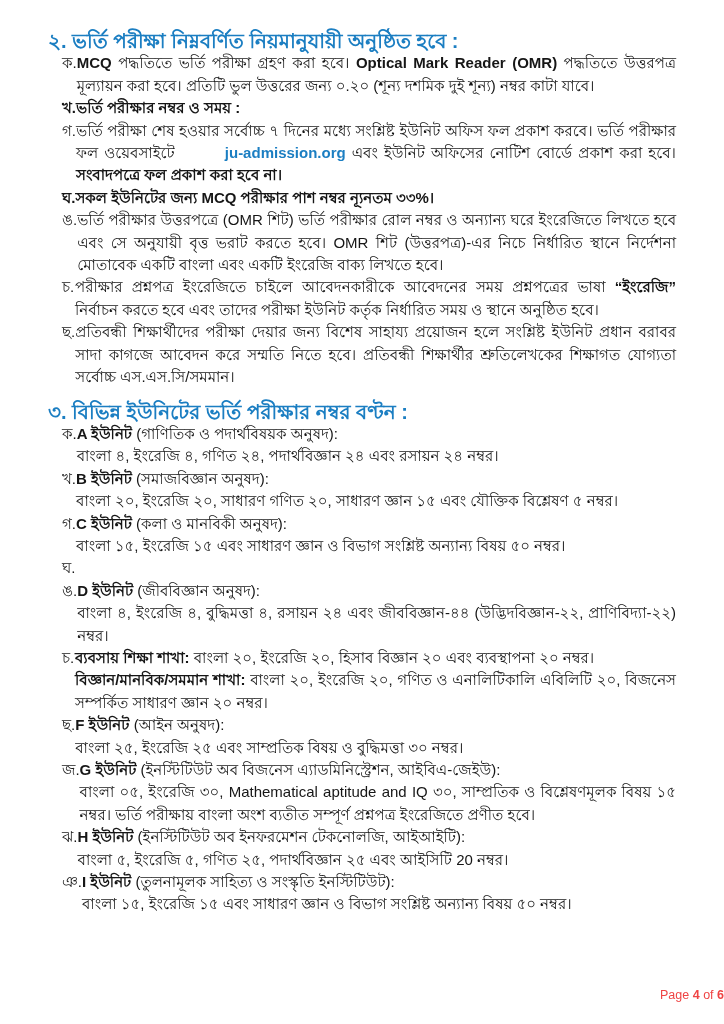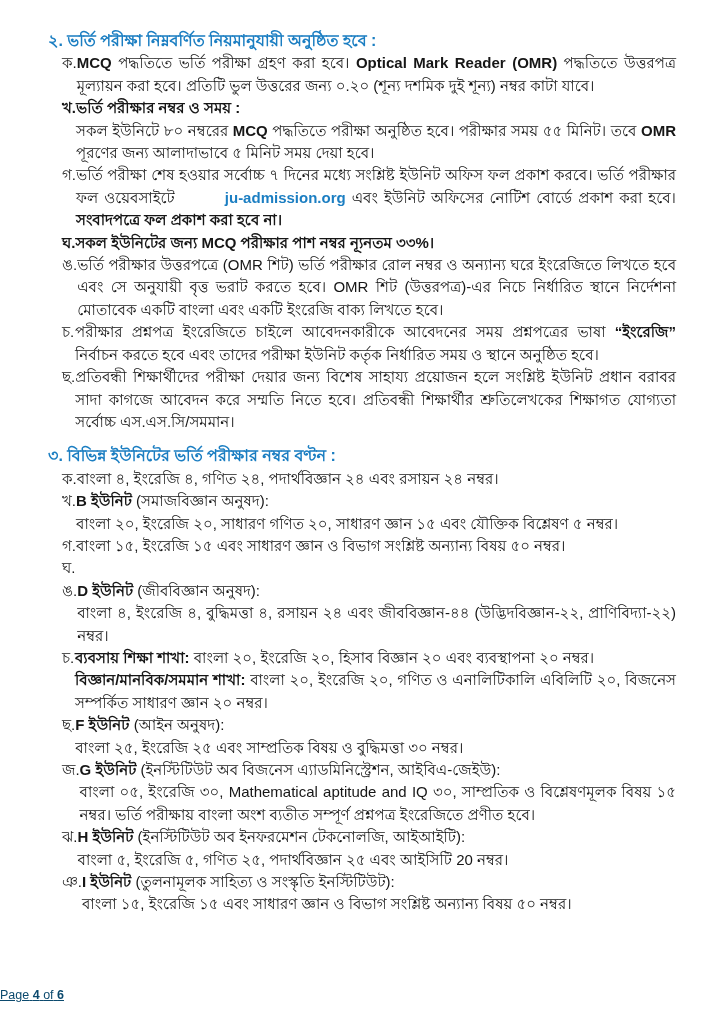--- a/index.html
+++ b/index.html
@@ -21,21 +21,21 @@
     height: 1024px;
     padding: 30px 48px 0 48px;
     position: relative;
   }
   .doc {
     font-size: 15px;
     line-height: 22.4px;
   }
   .section-heading {
     margin: 0;
-    font-size: 16px;
+    font-size: 20px;
     line-height: 22.4px;
     font-weight: bold;
     color: #1b7ec2;
   }
   .section { margin: 0; }
   .section + .section { margin-top: 12px; }
   .items { margin: 0; }
   .doc-item {
     display: flex;
     align-items: flex-start;
@@ -58,24 +58,23 @@
     color: #1b7ec2;
     font-weight: bold;
     cursor: pointer;
     padding-left: 44px;
   }
   .footer {
     position: absolute;
     left: 0;
     bottom: 22px;
     width: 724px;
-    text-align: left;
+    text-align: right;
     font-size: 12.5px;
-    color: #0c4a6e;
-    text-decoration: underline;
+    color: #ef4444;
   }
 </style>
 </head>
 <body>
 
 <div class="page">
   <div class="doc">
 
     <div class="section">
       <h2 class="section-heading">২. ভর্তি পরীক্ষা নিম্নবর্ণিত নিয়মানুযায়ী অনুষ্ঠিত হবে :</h2>
@@ -83,21 +82,20 @@
           <div class="doc-item">
             <span class="doc-marker">ক.</span>
             <div class="doc-body">
               <p><span class="b">MCQ</span><span class=""> পদ্ধতিতে ভর্তি পরীক্ষা গ্রহণ করা হবে। </span><span class="b">Optical Mark Reader (OMR)</span><span class=""> পদ্ধতিতে উত্তরপত্র মূল্যায়ন করা হবে। প্রতিটি ভুল উত্তরের জন্য ০.২০ (শূন্য দশমিক দুই শূন্য) নম্বর কাটা যাবে।</span></p>
             </div>
           </div>
           <div class="doc-item">
             <span class="doc-marker b">খ.</span>
             <div class="doc-body">
               <p><span class="b">ভর্তি পরীক্ষার নম্বর ও সময় :</span></p>
-              <p><span class="">সকল ইউনিটে ৮০ নম্বরের </span><span class="b">MCQ</span><span class=""> পদ্ধতিতে পরীক্ষা অনুষ্ঠিত হবে। পরীক্ষার সময় ৫৫ মিনিট। তবে </span><span class="b">OMR</span><span class=""> পূরণের জন্য আলাদাভাবে ৫ মিনিট সময় দেয়া হবে।</span></p>
             </div>
           </div>
           <div class="doc-item">
             <span class="doc-marker">গ.</span>
             <div class="doc-body">
               <p><span class="">ভর্তি পরীক্ষা শেষ হওয়ার সর্বোচ্চ ৭ দিনের মধ্যে সংশ্লিষ্ট ইউনিট অফিস ফল প্রকাশ করবে। ভর্তি পরীক্ষার ফল ওয়েবসাইটে </span><span class="b link">ju-admission.org</span><span class=""> এবং ইউনিট অফিসের নোটিশ বোর্ডে প্রকাশ করা হবে। </span><span class="b">সংবাদপত্রে ফল প্রকাশ করা হবে না।</span></p>
             </div>
           </div>
           <div class="doc-item">
             <span class="doc-marker b">ঘ.</span>
@@ -125,33 +123,35 @@
           </div>
         </div>
     </div>
 
     <div class="section">
       <h2 class="section-heading">৩. বিভিন্ন ইউনিটের ভর্তি পরীক্ষার নম্বর বণ্টন :</h2>
       <div class="items" id="list-section3">
           <div class="doc-item">
             <span class="doc-marker">ক.</span>
             <div class="doc-body">
+              <p><span class="b">A ইউনিট</span><span class=""> (গাণিতিক ও পদার্থবিষয়ক অনুষদ):</span></p>
               <p><span class="">বাংলা ৪, ইংরেজি ৪, গণিত ২৪, পদার্থবিজ্ঞান ২৪ এবং রসায়ন ২৪ নম্বর।</span></p>
             </div>
           </div>
           <div class="doc-item">
             <span class="doc-marker">খ.</span>
             <div class="doc-body">
               <p><span class="b">B ইউনিট</span><span class=""> (সমাজবিজ্ঞান অনুষদ):</span></p>
               <p><span class="">বাংলা ২০, ইংরেজি ২০, সাধারণ গণিত ২০, সাধারণ জ্ঞান ১৫ এবং যৌক্তিক বিশ্লেষণ ৫ নম্বর।</span></p>
             </div>
           </div>
           <div class="doc-item">
             <span class="doc-marker">গ.</span>
             <div class="doc-body">
+              <p><span class="b">C ইউনিট</span><span class=""> (কলা ও মানবিকী অনুষদ):</span></p>
               <p><span class="">বাংলা ১৫, ইংরেজি ১৫ এবং সাধারণ জ্ঞান ও বিভাগ সংশ্লিষ্ট অন্যান্য বিষয় ৫০ নম্বর।</span></p>
             </div>
           </div>
           <div class="doc-item">
             <span class="doc-marker">ঘ.</span>
             <div class="doc-body">
             </div>
           </div>
           <div class="doc-item">
             <span class="doc-marker">ঙ.</span>

